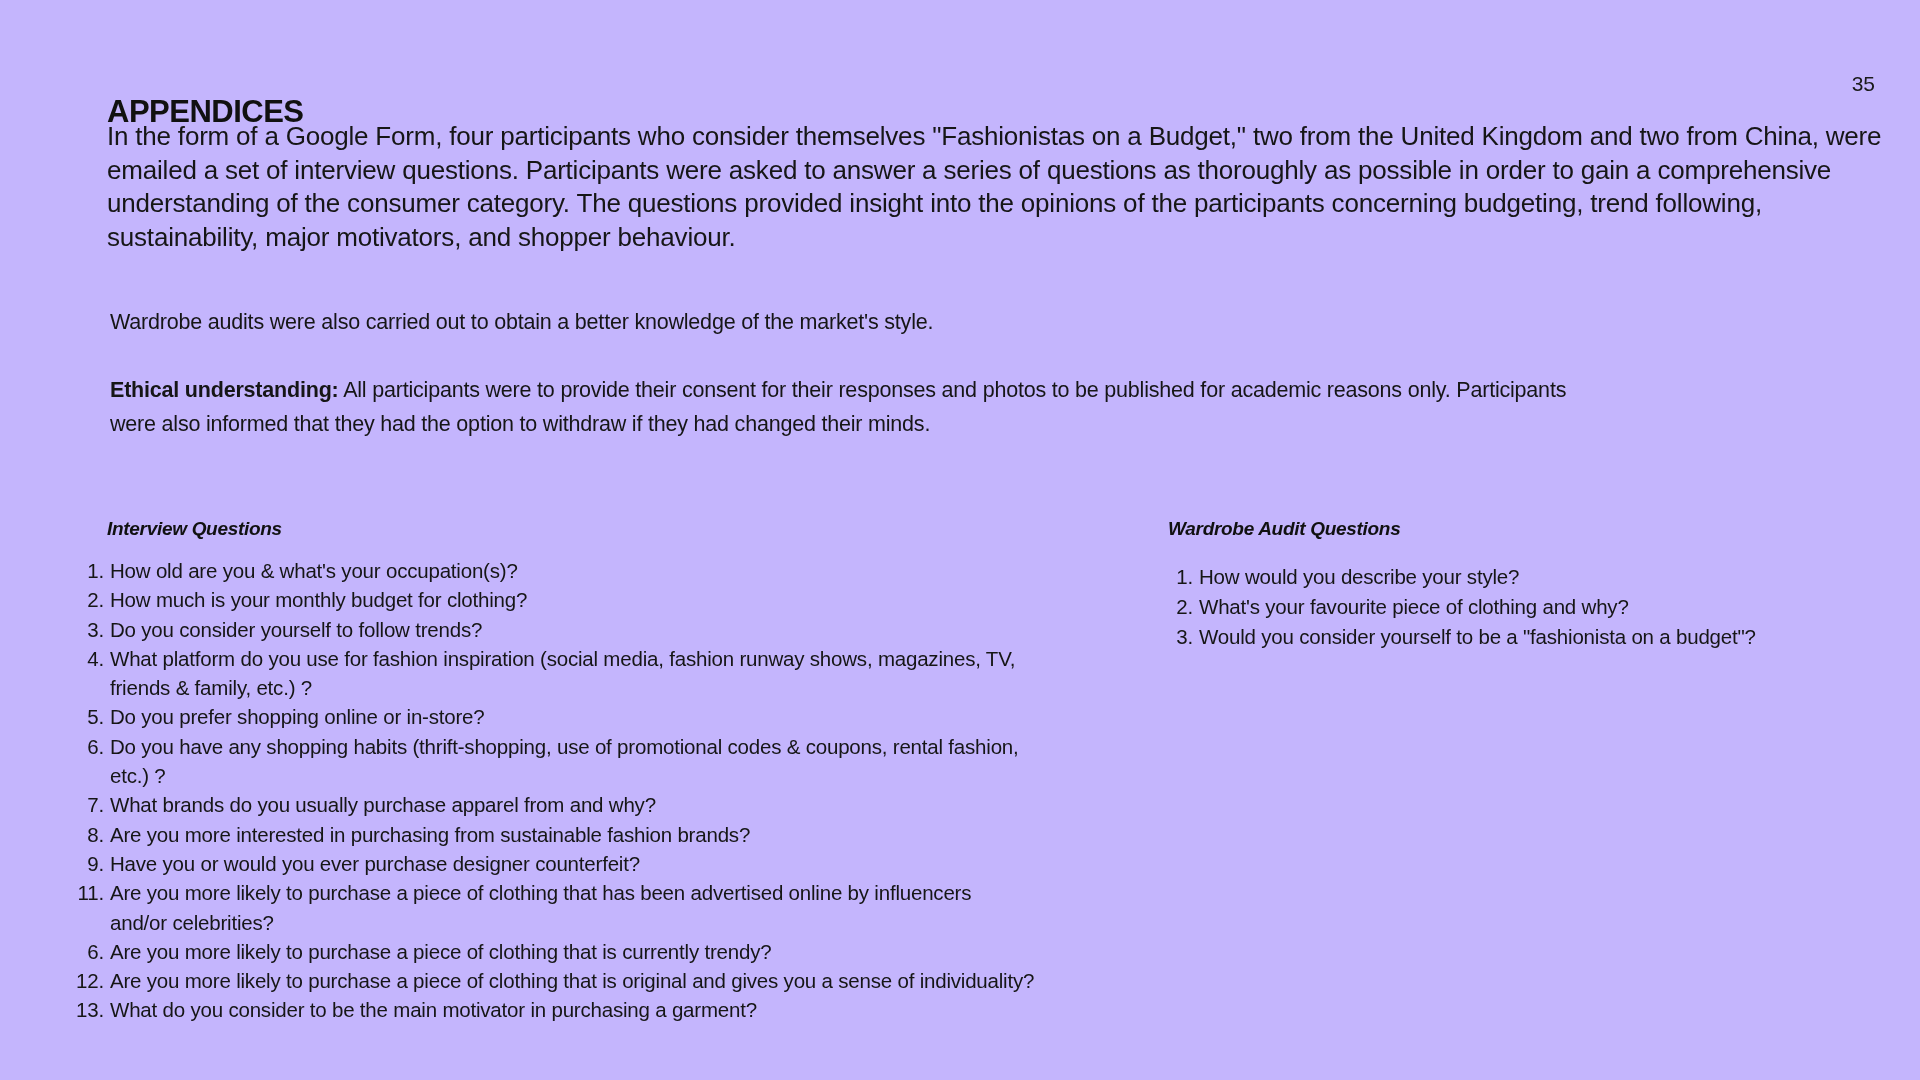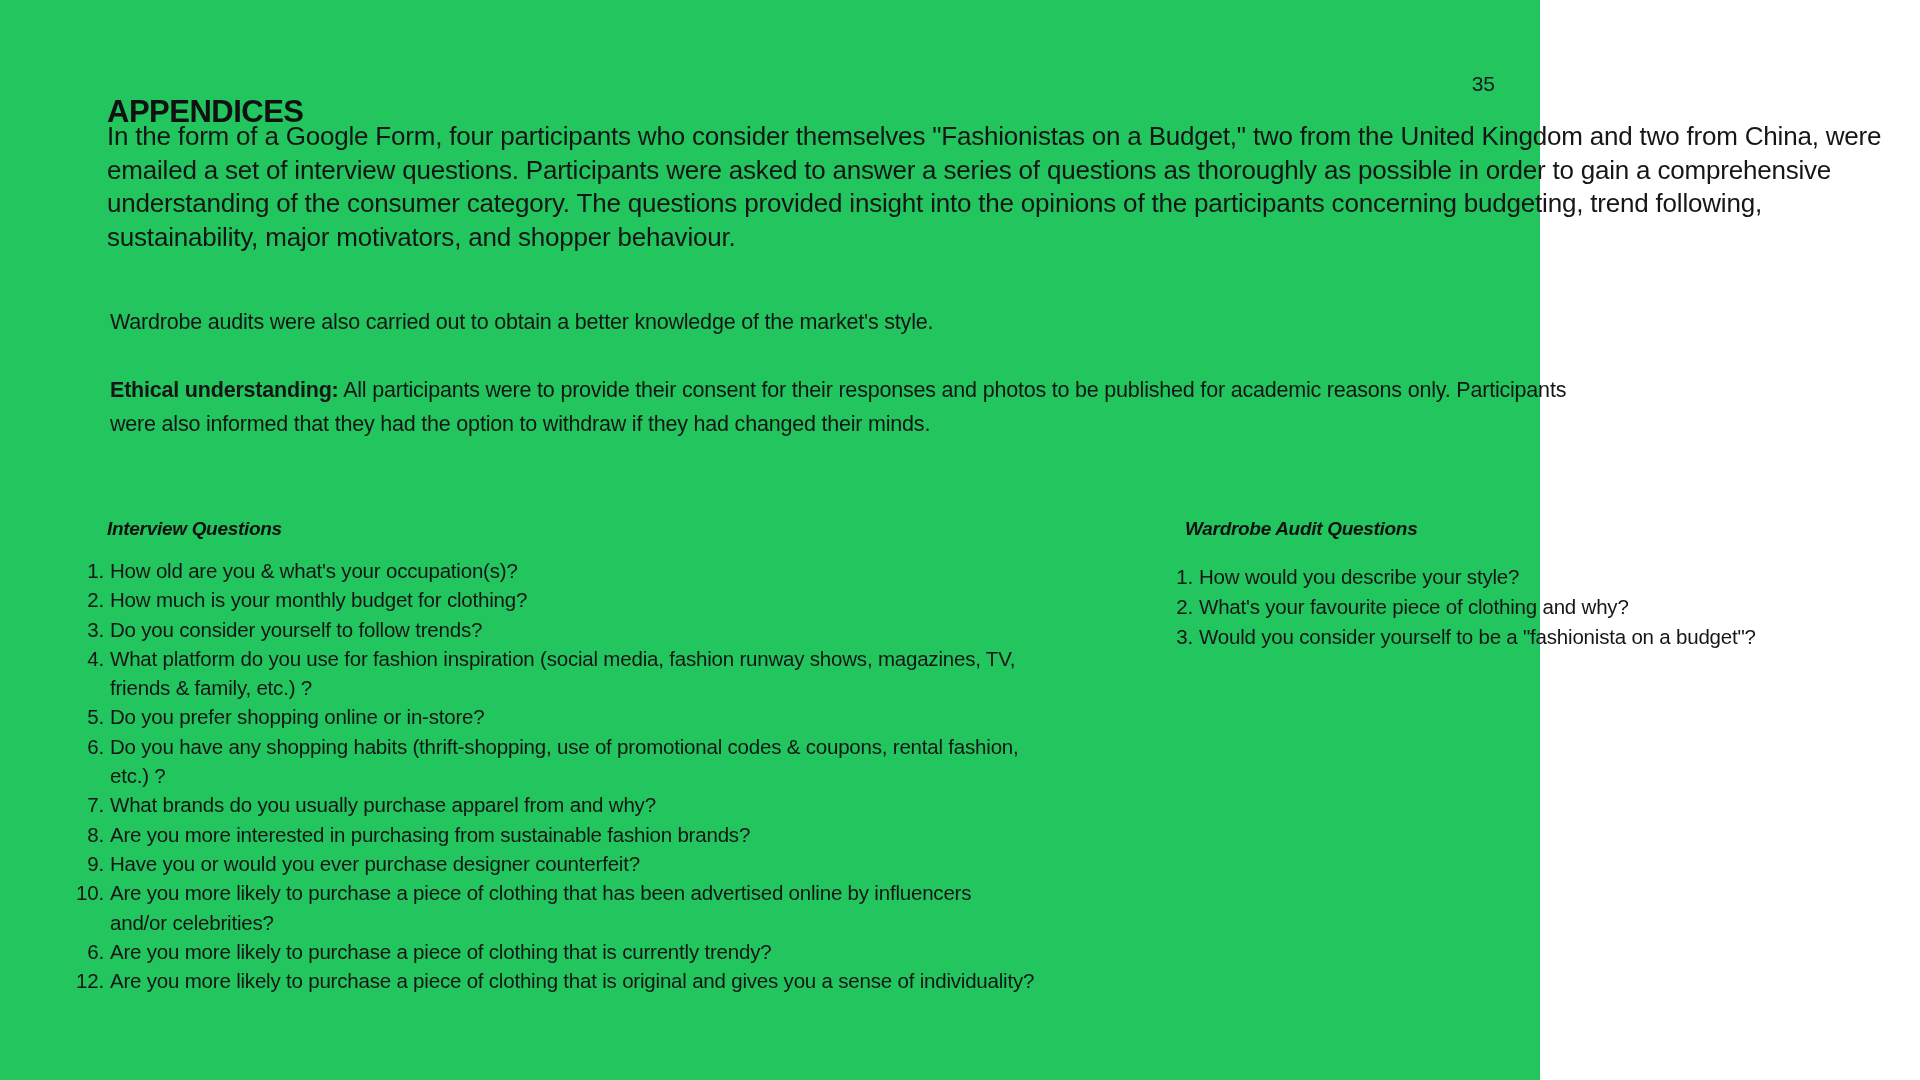--- a/index.html
+++ b/index.html
@@ -3,21 +3,21 @@
 <meta charset="utf-8">
 <style>
   * { margin: 0; padding: 0; box-sizing: border-box; }
   html, body {
     width: 1920px; height: 1080px;
     background: #ffffff;
     font-family: "Liberation Sans", "DejaVu Sans", sans-serif;
     color: #161616;
     overflow: hidden;
   }
-  .page { position: relative; width: 1540px; height: 1080px; background: #22c55e; text-decoration: underline; }
+  .page { position: relative; width: 1920px; height: 1080px; background: #c4b5fd; text-decoration: underline; }
 
   .page-number {
     position: absolute; top: 72px; right: 45px;
     font-size: 21px; color: #1a1a1a;
   }
 
   .title {
     position: absolute; left: 107px; top: 94px;
     font-size: 31px; font-weight: 700; letter-spacing: -0.5px;
     color: #111111;
@@ -49,21 +49,21 @@
 
   .col { position: absolute; top: 518px; }
   .col-left  { left: 72px;  width: 1110px; }
   .col-right { left: 1161px; width: 700px; }
 
   .col h2 {
     font-size: 19px; font-weight: 700; font-style: italic;
     letter-spacing: -0.3px; color: #111111;
   }
   .col-left  h2 { margin: 0 0 16px 35px; }
-  .col-right h2 { margin: 0 0 22px 24px; }
+  .col-right h2 { margin: 0 0 22px 7px; }
 
   .qlist { list-style: none; }
   .qlist li {
     display: flex; align-items: flex-start;
     font-size: 20.5px;
     letter-spacing: -0.2px;
   }
   .col-left  .qlist li { line-height: 29.3px; }
   .col-right .qlist li { line-height: 30px; }
   .qnum {
@@ -126,31 +126,35 @@
         </li>
         <li>
           <span class="qnum">8.</span>
           <span class="qtext">Are you more interested in purchasing from sustainable fashion brands?</span>
         </li>
         <li>
           <span class="qnum">9.</span>
           <span class="qtext">Have you or would you ever purchase designer counterfeit?</span>
         </li>
         <li>
-          <span class="qnum">10.</span>
+          <span class="qnum">11.</span>
           <span class="qtext">Are you more likely to purchase a piece of clothing that has been advertised online by influencers
 and/or celebrities?</span>
         </li>
         <li>
           <span class="qnum">6.</span>
           <span class="qtext">Are you more likely to purchase a piece of clothing that is currently trendy?</span>
         </li>
         <li>
           <span class="qnum">12.</span>
           <span class="qtext">Are you more likely to purchase a piece of clothing that is original and gives you a sense of individuality?</span>
+        </li>
+        <li>
+          <span class="qnum">13.</span>
+          <span class="qtext">What do you consider to be the main motivator in purchasing a garment?</span>
         </li>
       </ol>
   </section>
 
   <section class="col col-right">
     <h2>Wardrobe Audit Questions</h2>
     <ol class="qlist">
         <li>
           <span class="qnum">1.</span>
           <span class="qtext">How would you describe your style?</span>

